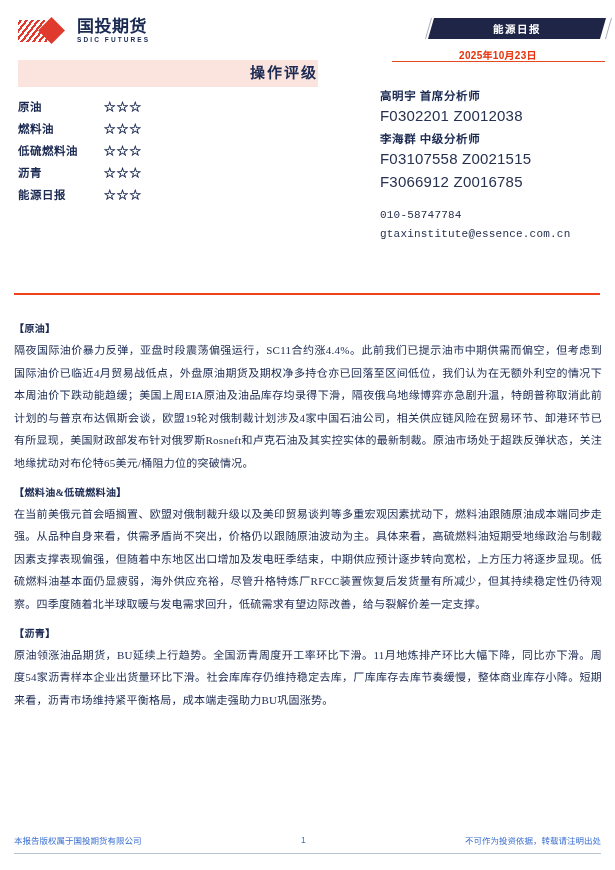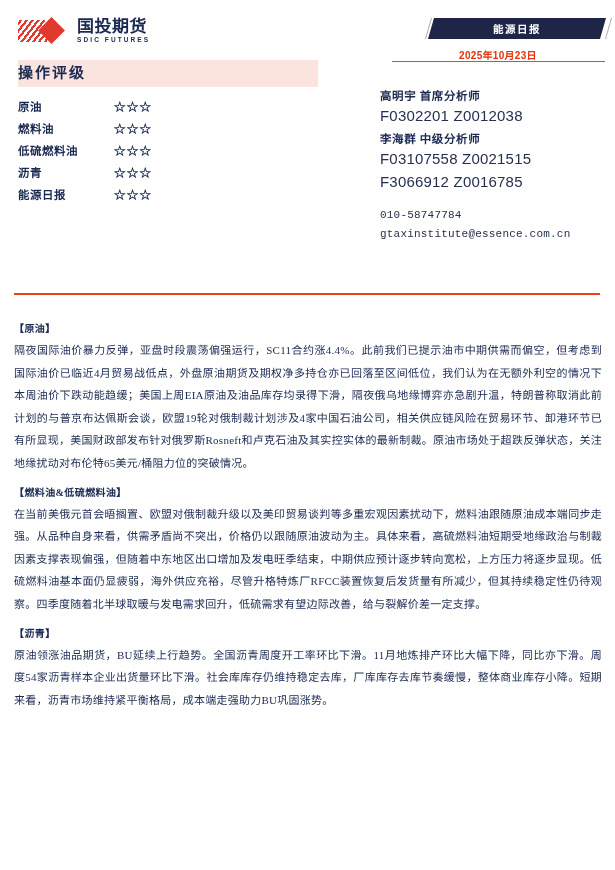--- a/index.html
+++ b/index.html
@@ -88,37 +88,36 @@
   .rating-card {
     position: absolute;
     left: 18px;
     top: 60px;
     width: 300px;
   }
   .rating-title {
     background: #fbe4de;
     height: 27px;
     line-height: 27px;
-    text-align: left;
+    text-align: right;
     font-size: 15px;
     font-weight: bold;
     color: #1b2a52;
     letter-spacing: 2px;
   }
   .rating-rows {
     margin-top: 8px;
   }
   .rating-row {
     display: flex;
     align-items: center;
     height: 22px;
     font-size: 11.5px;
     font-weight: bold;
     color: #1b2a52;
-    gap: 10px;
   }
   .rating-name {
     width: 86px;
     letter-spacing: 0.5px;
   }
   .rating-stars {
     font-size: 11.5px;
     letter-spacing: 1.2px;
     color: #1b2a52;
   }
@@ -367,14 +366,22 @@
     </div>
 
     <div class="section">
       <div class="section-heading">【沥青】</div>
       <div class="section-body">原油领涨油品期货，BU延续上行趋势。全国沥青周度开工率环比下滑。11月地炼排产环比大幅下降，同比亦下滑。周度54家沥青样本企业出货量环比下滑。社会库库存仍维持稳定去库，厂库库存去库节奏缓慢，整体商业库存小降。短期来看，沥青市场维持紧平衡格局，成本端走强助力BU巩固涨势。</div>
     </div>
 
 
   </div>
 
+  <div class="footer">
+    <div class="footer-row">
+      <span class="footer-left">本报告版权属于国投期货有限公司</span>
+      <span class="footer-center">1</span>
+      <span class="footer-right">不可作为投资依据，转载请注明出处</span>
+    </div>
+    <div class="footer-rule"></div>
+  </div>
 
 </div>
 
 </body></html>

